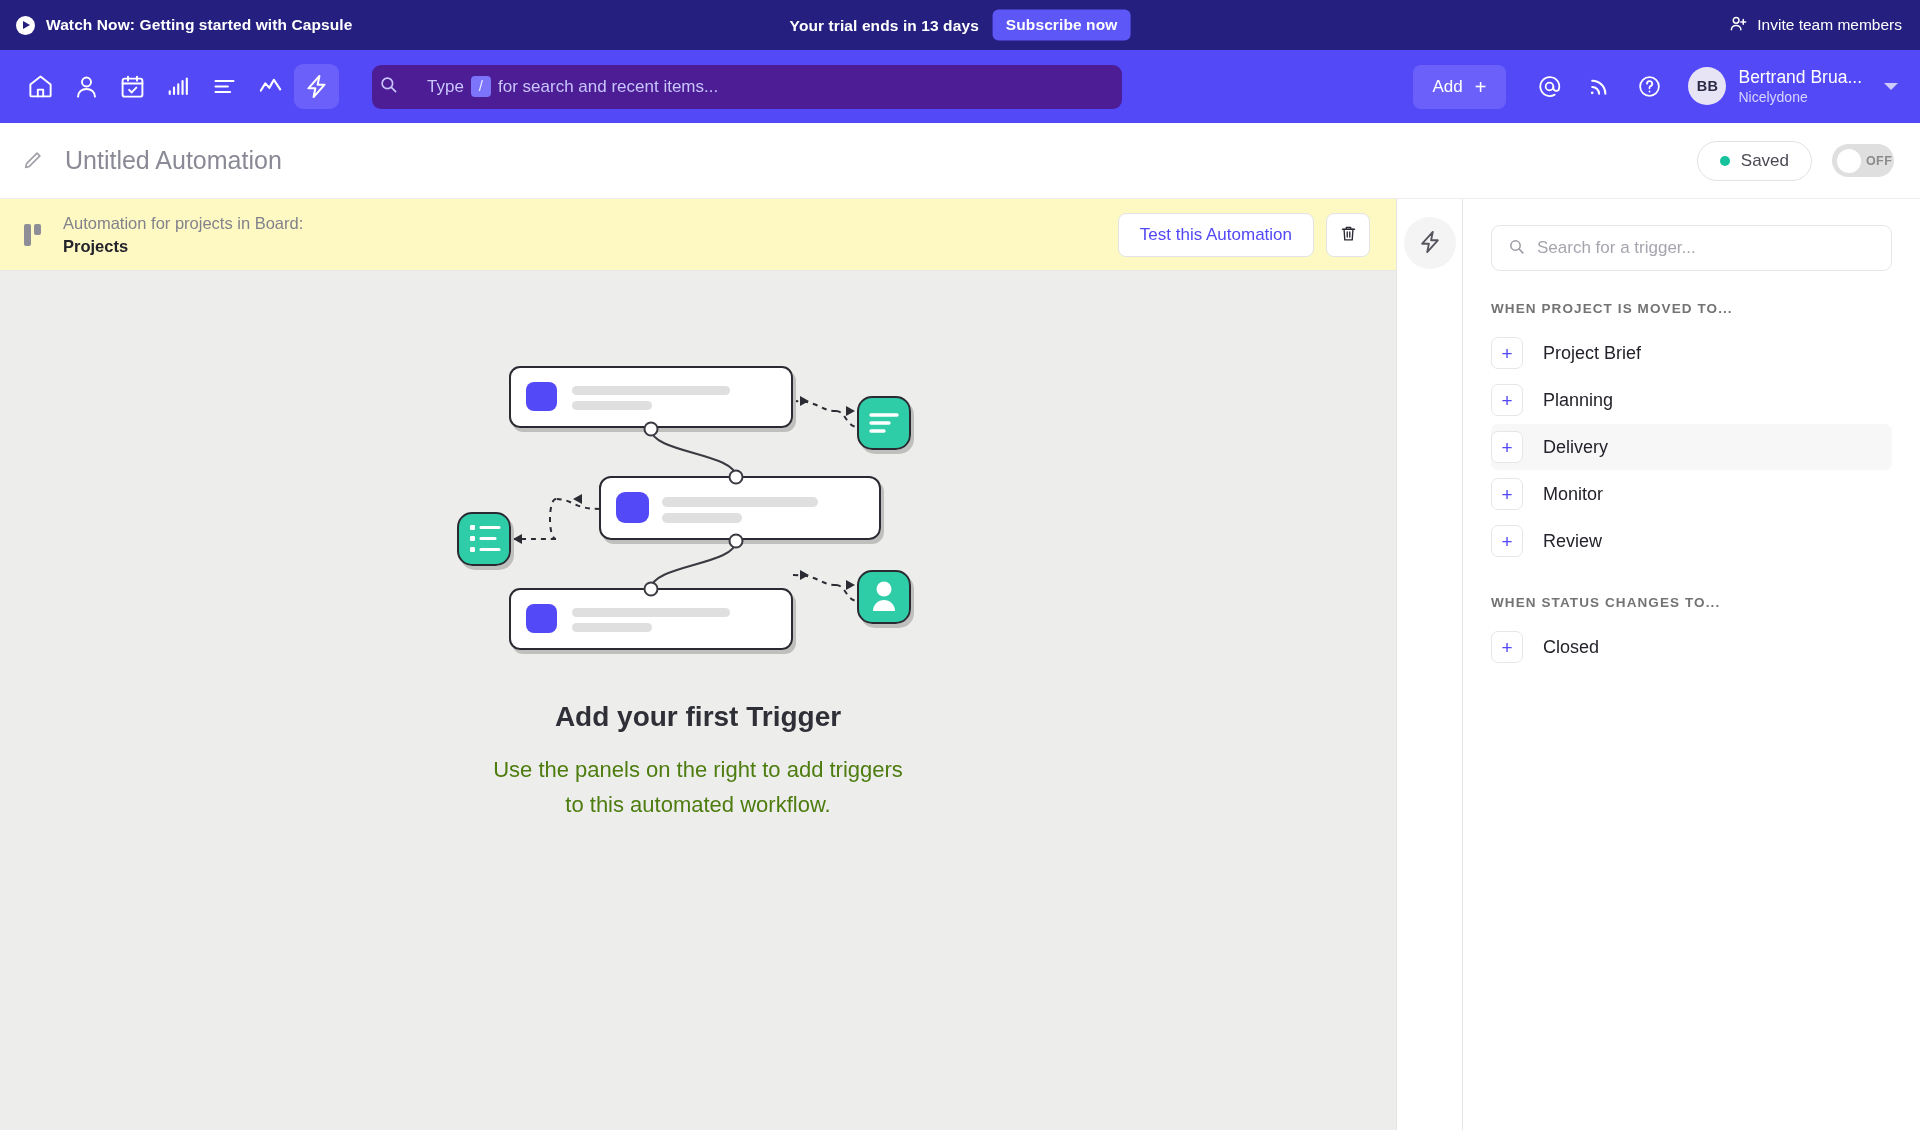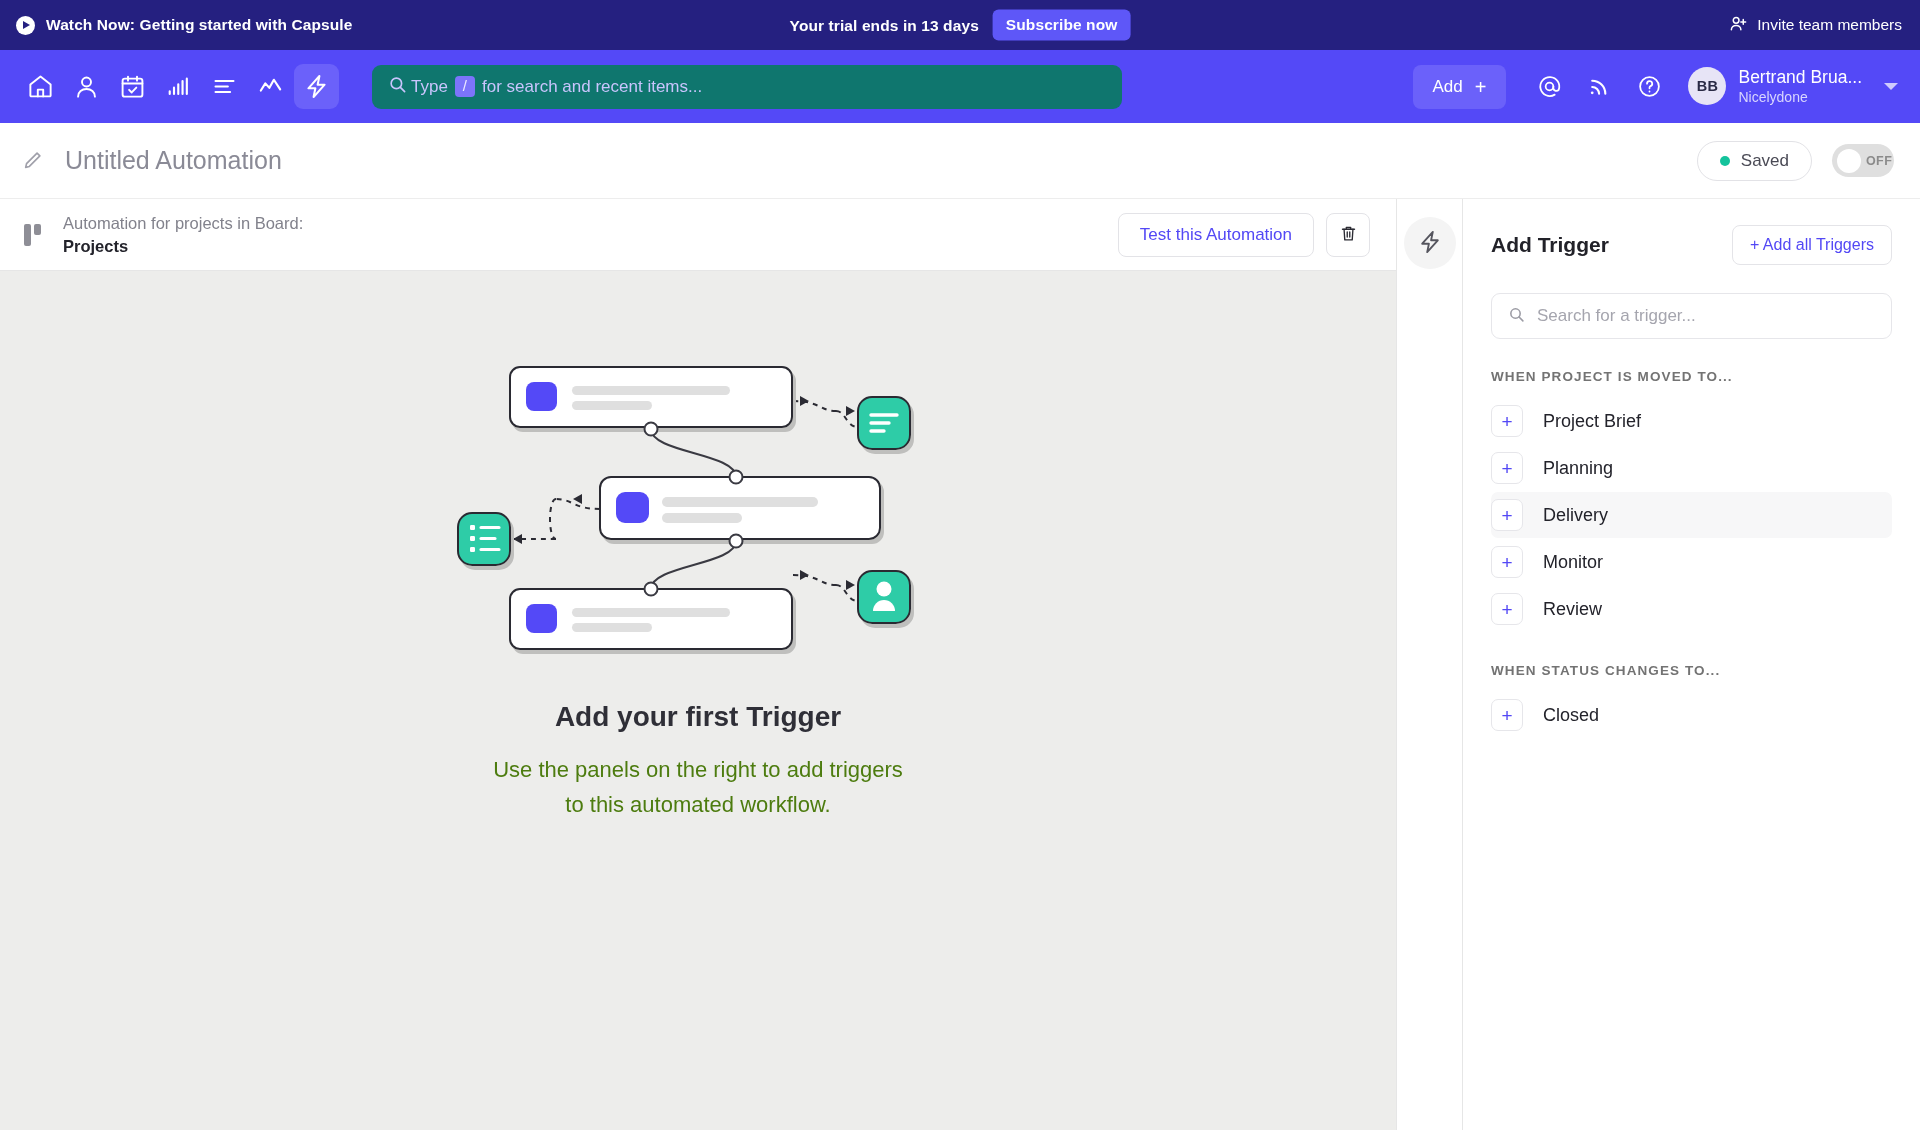--- a/index.html
+++ b/index.html
@@ -90,25 +90,25 @@
     border: none;
   }
   .nav-icon-btn.active { background: #6B61FA; }
   .nav-icon-btn svg { display: block; }
 
   .search-wrap {
     flex: 0 0 auto;
     width: 750px;
     margin-left: 32px;
     height: 44px;
-    background: #0f766e;
+    background: #4c1d95;
     border-radius: 9px;
     display: flex; align-items: center;
-    padding: 0 16px;
-    gap: 4px;
+    padding: 0 7px;
+    gap: 29px;
     cursor: text;
   }
   .search-placeholder {
     display: flex; align-items: center; gap: 7px;
     color: #C9C5FD; font-size: 17px;
   }
   .slash-key {
     background: #7C74FB;
     color: #EDEBFF;
     border-radius: 4px;
@@ -211,21 +211,21 @@
 
   
   .canvas-col {
     width: 1397px;
     display: flex; flex-direction: column;
     border-right: 1px solid #E6E6E6;
     background: #EDEDEB;
   }
   .automation-header {
     height: 72px;
-    background: #ffffff;
+    background: #fef9c3;
     display: flex; align-items: center;
     padding: 0 26px 0 24px;
     border-bottom: 1px solid #E6E6E6;
     flex: 0 0 auto;
   }
   .board-info { display: flex; align-items: center; gap: 22px; }
   .board-icon { display: flex; gap: 3px; align-items: flex-start; }
   .board-icon i {
     display: block; width: 7px; background: #8E8E96; border-radius: 2px;
   }
@@ -599,24 +599,20 @@
     <button class="tab-btn">
       <span>
         <svg width="26" height="26" viewBox="0 0 24 24" fill="none" stroke="#55555E" stroke-width="1.7" stroke-linecap="round" stroke-linejoin="round">
           <path d="M14.6 2.6 4.8 13.6h6.2l-1.6 7.8 9.8-11h-6.2z"></path>
         </svg>
       </span>
     </button>
   </div>
 
   <div class="trigger-panel">
-    <div class="panel-head">
-      <span class="panel-title">Add Trigger</span>
-      <button class="add-all-btn">+ Add all Triggers</button>
-    </div>
 
     <div class="trigger-search">
       <span>
         <svg width="17" height="17" viewBox="0 0 24 24" fill="none" stroke="#9B9BA4" stroke-width="2.2" stroke-linecap="round">
           <circle cx="10.6" cy="10.6" r="6.6"></circle>
           <path d="M15.6 15.6 21 21"></path>
         </svg>
       </span>
       <input type="text" placeholder="Search for a trigger..." style="">
     </div>

